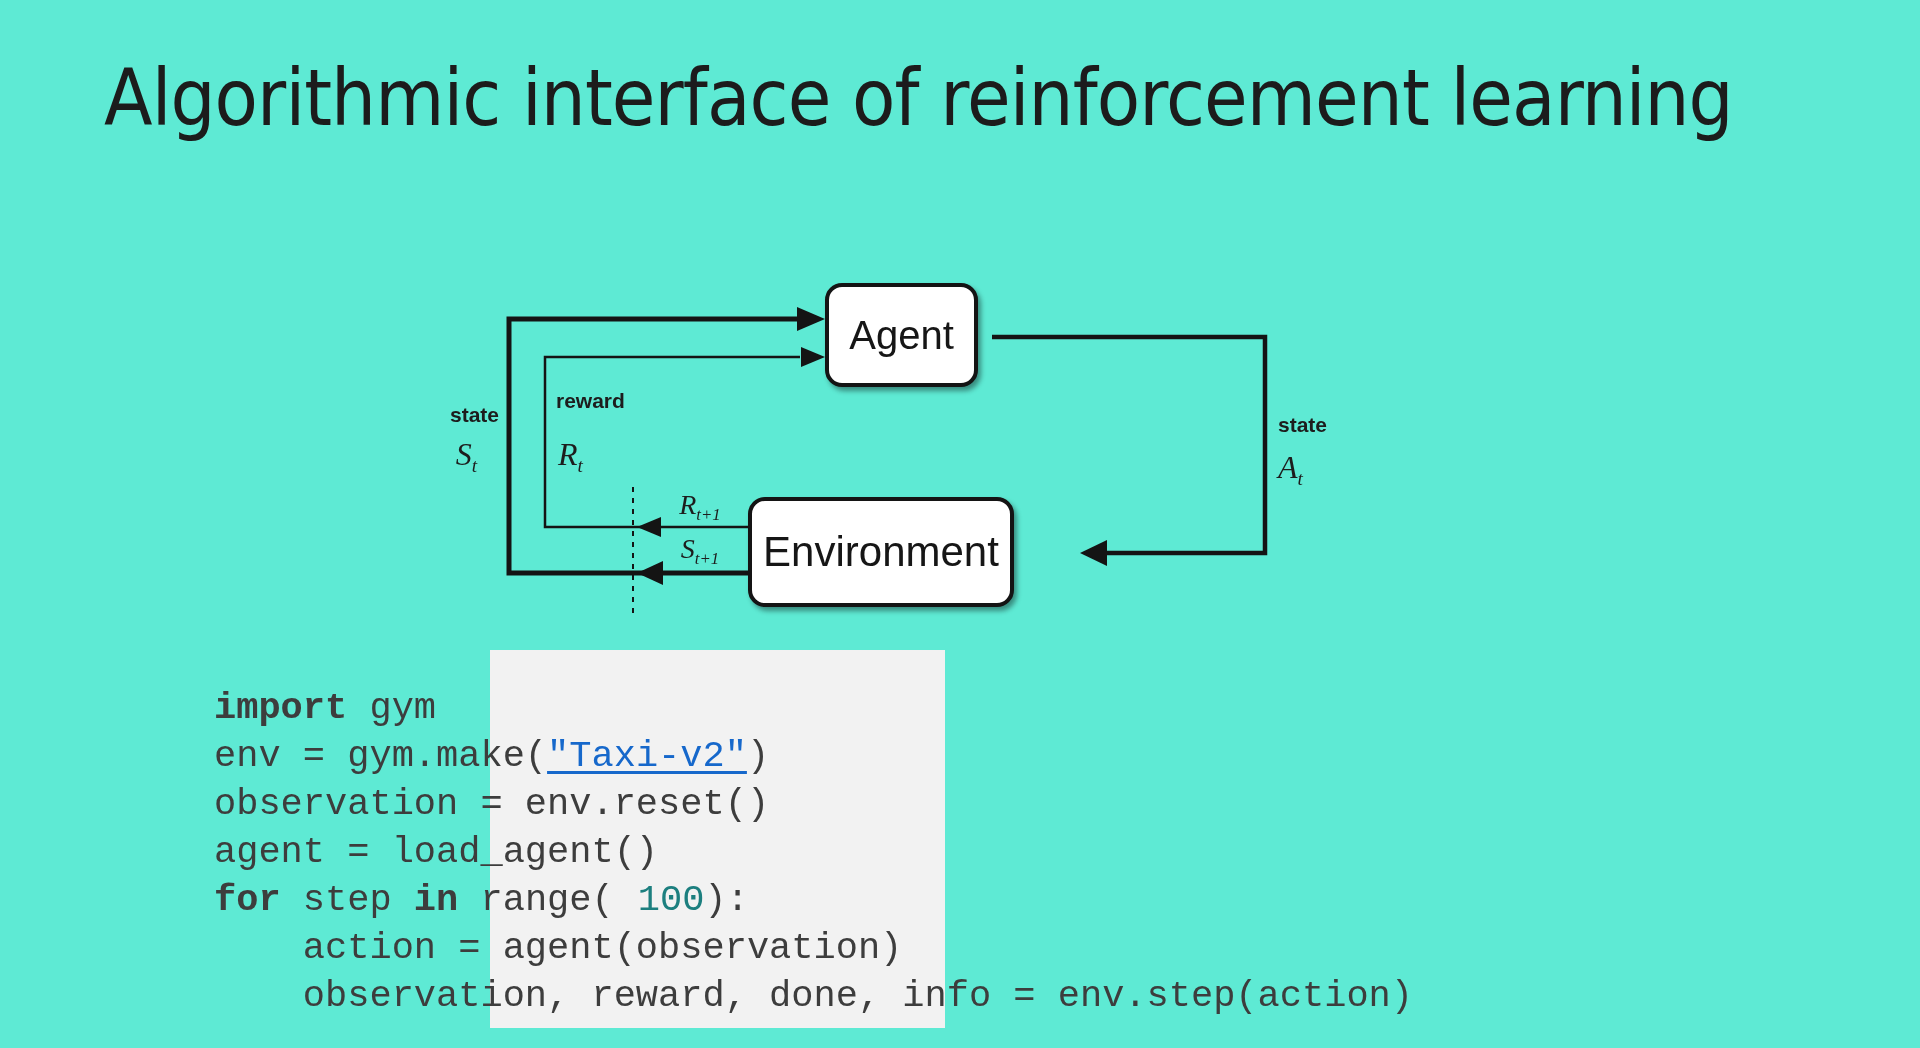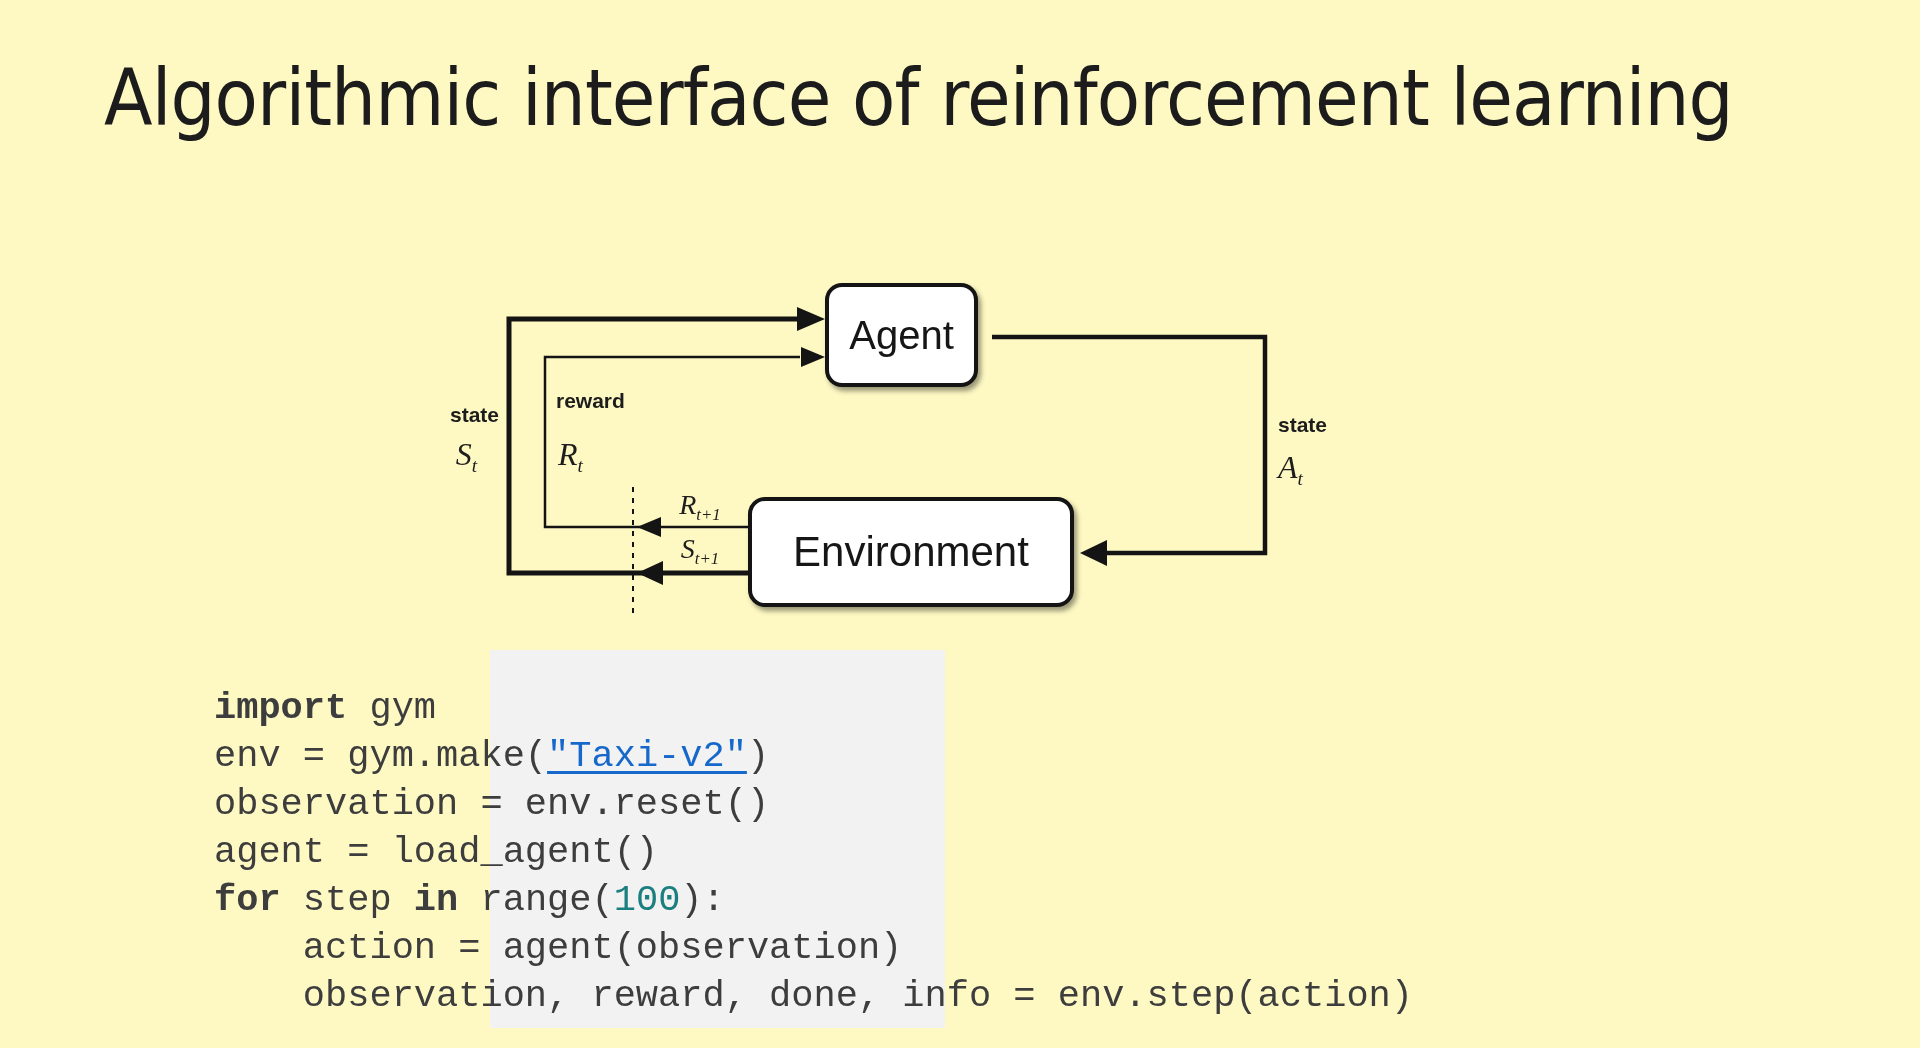--- a/index.html
+++ b/index.html
@@ -1,20 +1,20 @@
 <!DOCTYPE html>
 <html style="--code-text: #3d3d3d; --str-color: #1668cb; --num-color: #1c7f7f;"><head>
 <meta charset="utf-8">
 <style>
   html, body { margin: 0; padding: 0; background: #ffffff; }
   .slide {
     position: relative;
     width: 1920px;
     height: 1048px;
-    background: #fef9c3;
+    background: #5eead4;
     overflow: hidden;
     font-family: "Liberation Sans", sans-serif;
     color: #1a1a1a;
   }
 
   
   .title {
     position: absolute;
     left: 104px;
     top: 56px;
@@ -53,21 +53,21 @@
     background: #ffffff;
     border: 4px solid #141414;
     border-radius: 17px;
     box-shadow: 3px 4px 5px rgba(0,0,0,0.40);
     display: flex;
     align-items: center;
     justify-content: center;
     color: #161616;
   }
   .node.agent  { left: 825px; top: 283px; width: 153px; height: 104px; font-size: 40px; }
-  .node.env    { left: 748px; top: 497px; width: 326px; height: 110px; font-size: 42px; }
+  .node.env    { left: 748px; top: 497px; width: 266px; height: 110px; font-size: 42px; }
 
   
   .dlabel {
     position: absolute;
     font-size: 21px;
     color: #1d1d1d;
     white-space: nowrap;
     font-weight: bold;
   }
   .dvar {
@@ -108,21 +108,21 @@
     top: 684px;
     font-family: Liberation Mono, monospace;
     font-size: 37px;
     line-height: 48px;
     color: var(--code-text, #3d3d3d);
     white-space: pre;
   }
   .code-line { height: 48px; }
   .tok-kw   { font-weight: bold; }
   .tok-str  { color: var(--str-color, #1668cb); text-decoration: underline; text-underline-offset: 5px; text-decoration-thickness: 3px; }
-  .tok-num  { color: var(--num-color, #1c7f7f); }
+  .tok-num  { color: var(--num-color, #1c7f7f); margin-left: 24px; }
 </style>
 </head>
 <body>
 
 <div class="slide">
 
   <div class="title">Algorithmic interface of reinforcement learning</div>
 
   <div class="gray-patch"></div>
 

